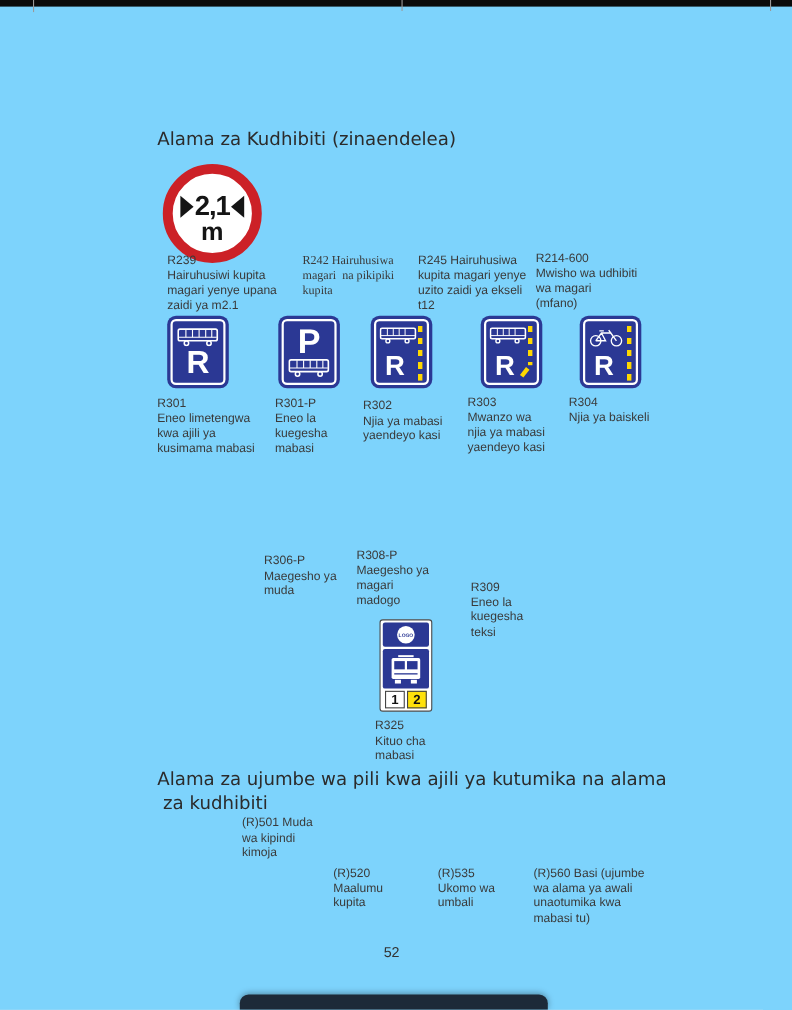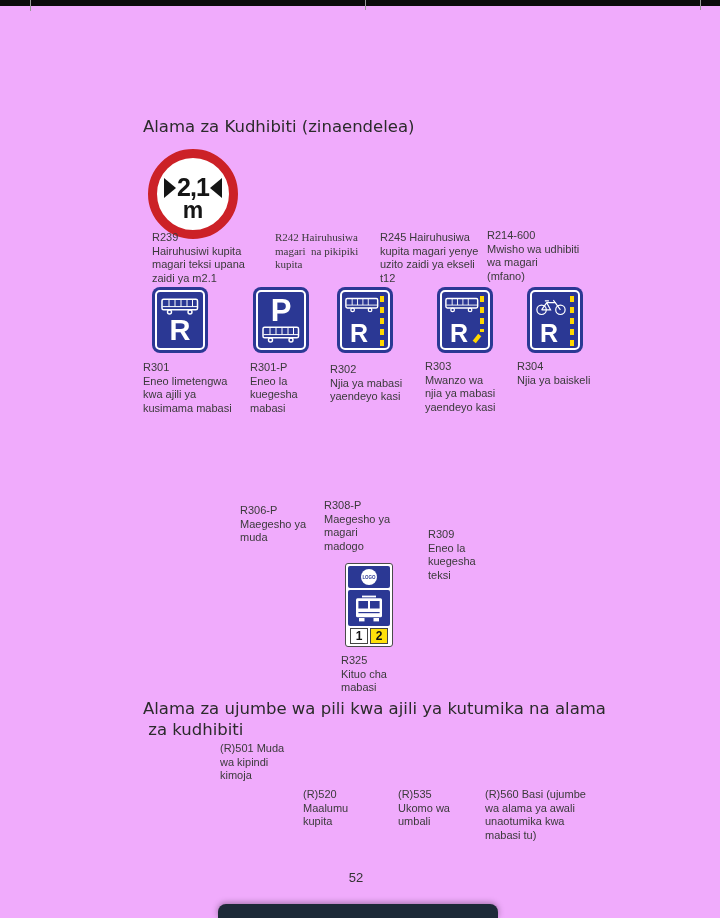--- a/index.html
+++ b/index.html
@@ -1,18 +1,18 @@
 <!DOCTYPE html>
 <html><head>
 <meta charset="utf-8">
 <style>
   * { margin:0; padding:0; box-sizing:border-box; }
   body { background:#e8e8e8; font-family:"Liberation Sans", sans-serif; }
   #page {
-    position:relative; width:720px; height:918px; background:#f0abfc;
+    position:relative; width:720px; height:918px; background:#7dd3fc;
     overflow:hidden; margin:0 auto;
   }
   
   .topbar { position:absolute; left:0; top:0; width:720px; height:6px; background:#0b0b0b; }
   .ruler-tick { position:absolute; top:0; width:1px; background:#9a9a9a; }
   .bottombar {
     position:absolute; left:218px; top:904px; width:280px; height:14px;
     background:#1d2a38; border-radius:8px 8px 0 0;
     box-shadow:0 -1px 6px rgba(0,0,0,0.35);
   }
@@ -20,21 +20,21 @@
   .h1 {
     position:absolute; font-family:"DejaVu Sans", sans-serif;
     font-size:16.5px; line-height:21px; color:#2b2b2b; white-space:pre-wrap;
   }
   
   .lbl {
     position:absolute; font-size:11px; line-height:13.5px; color:#3a3a3a;
     white-space:pre-wrap;
   }
   .pagenum { position:absolute; left:0; top:858px; width:712px; text-align:center;
-    font-size:13px; color:#333;margin-top:12px; }
+    font-size:13px; color:#333; }
 
   
   .sign-r239 {
     position:absolute; left:148px; top:149px; width:90px; height:90px;
     border-radius:50%; background:#fff; border:9px solid #cc2127;
     display:flex; flex-direction:column; align-items:center; justify-content:center;
   }
   .r239-row { display:flex; align-items:center; margin-top:4px; }
   .tri { width:0; height:0; border-top:10px solid transparent; border-bottom:10px solid transparent; }
   .tri-right { border-left:12px solid #151515; }
@@ -104,21 +104,21 @@
     <div class="r239-row">
       <span class="tri tri-right"></span>
       <span class="r239-val">2,1</span>
       <span class="tri tri-left"></span>
     </div>
     <div class="r239-unit">m</div>
   </div>
 
   <div class="lbl" style="left:152px; top:231px;">R239
 Hairuhusiwi kupita
-magari teksi upana
+magari yenye upana
 zaidi ya m2.1</div>
   <div class="lbl" style="left:275px; top:231px;font-family:Liberation Serif, serif;">R242 Hairuhusiwa
 magari  na pikipiki
 kupita</div>
   <div class="lbl" style="left:380px; top:231px;">R245 Hairuhusiwa
 kupita magari yenye
 uzito zaidi ya ekseli
 t12</div>
   <div class="lbl" style="left:487px; top:229px;">R214-600
 Mwisho wa udhibiti

